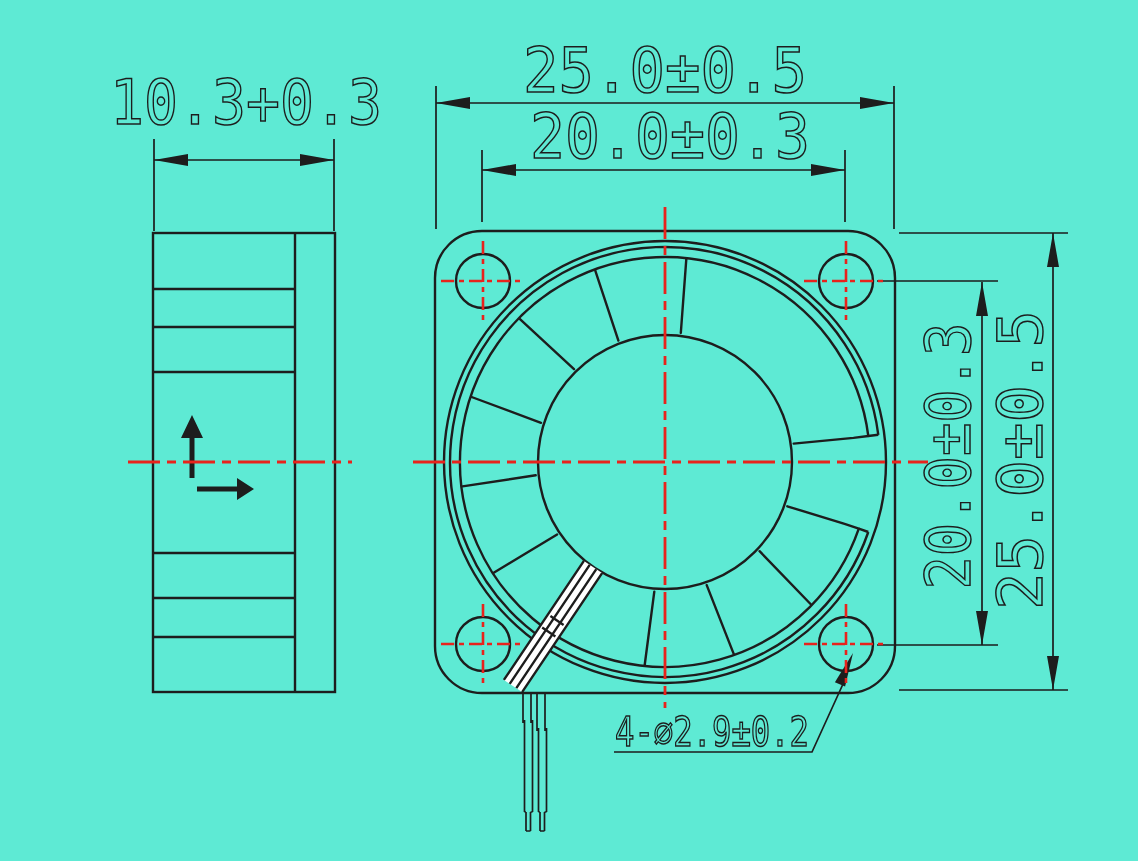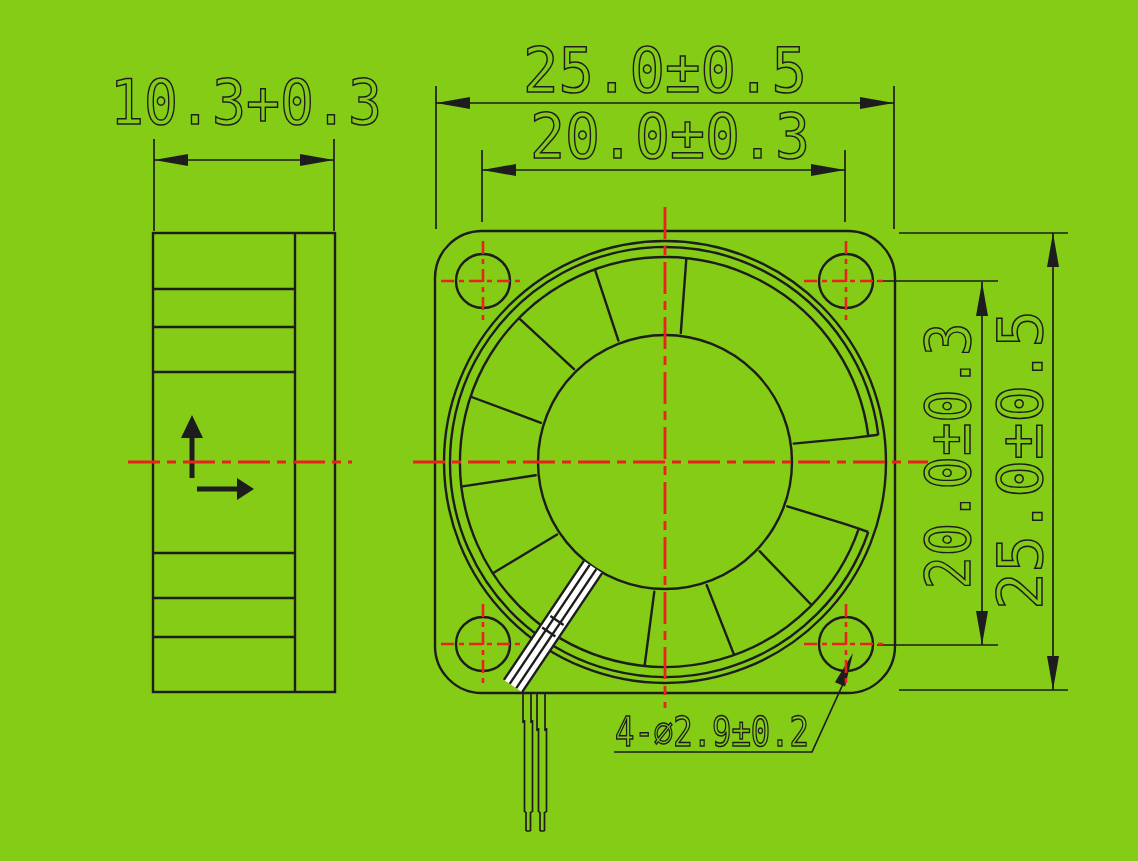--- a/index.html
+++ b/index.html
@@ -1,16 +1,16 @@
 <!DOCTYPE html>
 <html><head>
 <meta charset="utf-8">
 <style>
   html,body{margin:0;padding:0;background:#ffffff;}
-  .canvas{position:relative;width:1138px;height:861px;background:#84cc16;overflow:hidden;}
+  .canvas{position:relative;width:1138px;height:861px;background:#5eead4;overflow:hidden;}
   svg{display:block;}
   .dim-text{
     fill:none;
     stroke:#1d1d1d;
     stroke-width:1.5;
     font-family:"DejaVu Sans Mono","Liberation Mono",monospace;
     text-anchor:middle;
   }
   .thin{stroke:#1d1d1d;stroke-width:1.7;fill:none;}
   .main{stroke:#1d1d1d;stroke-width:2.4;fill:none;}

